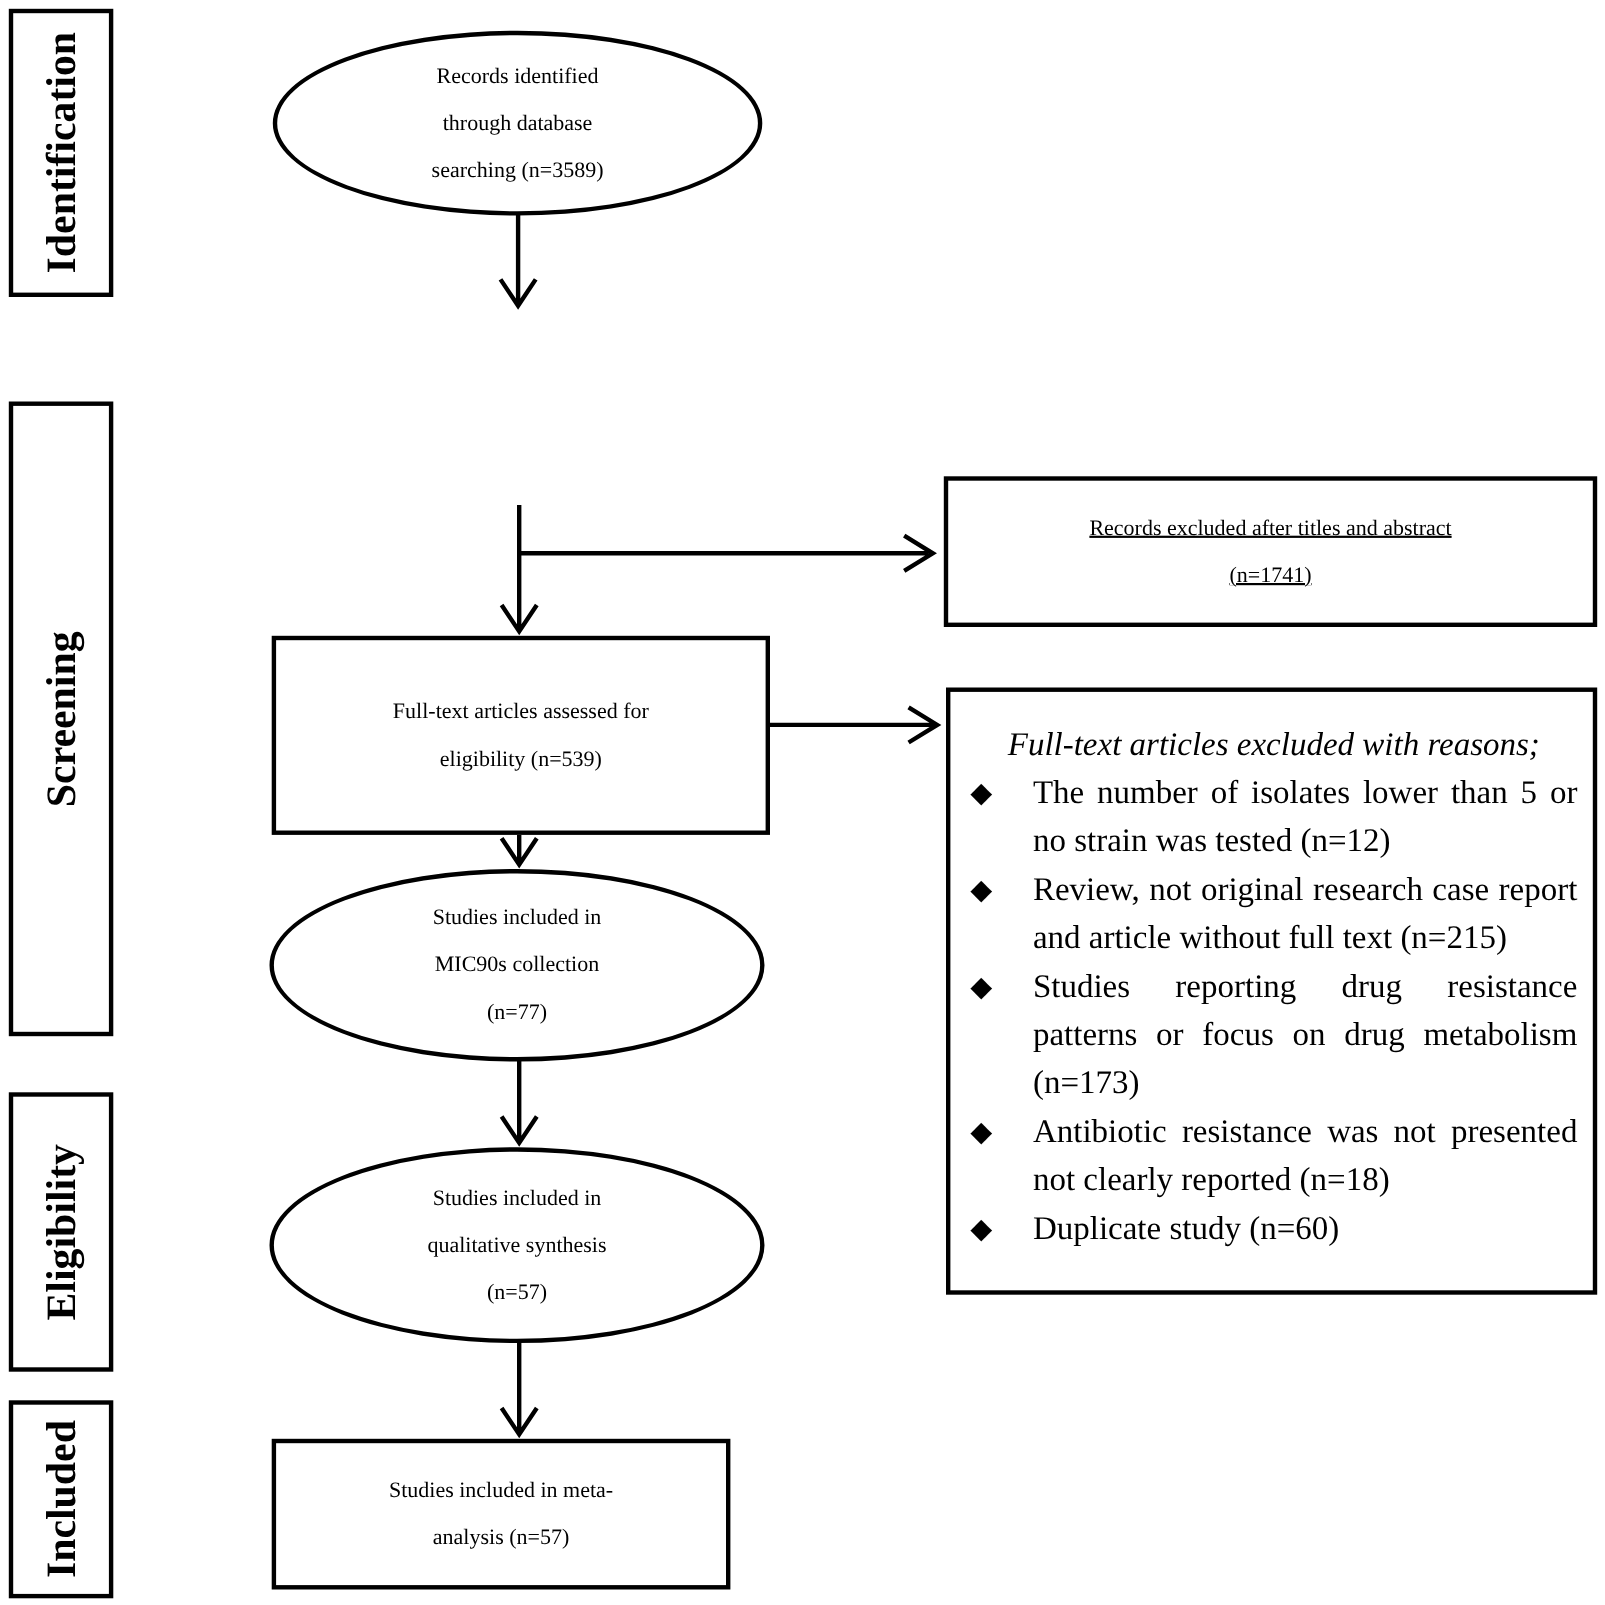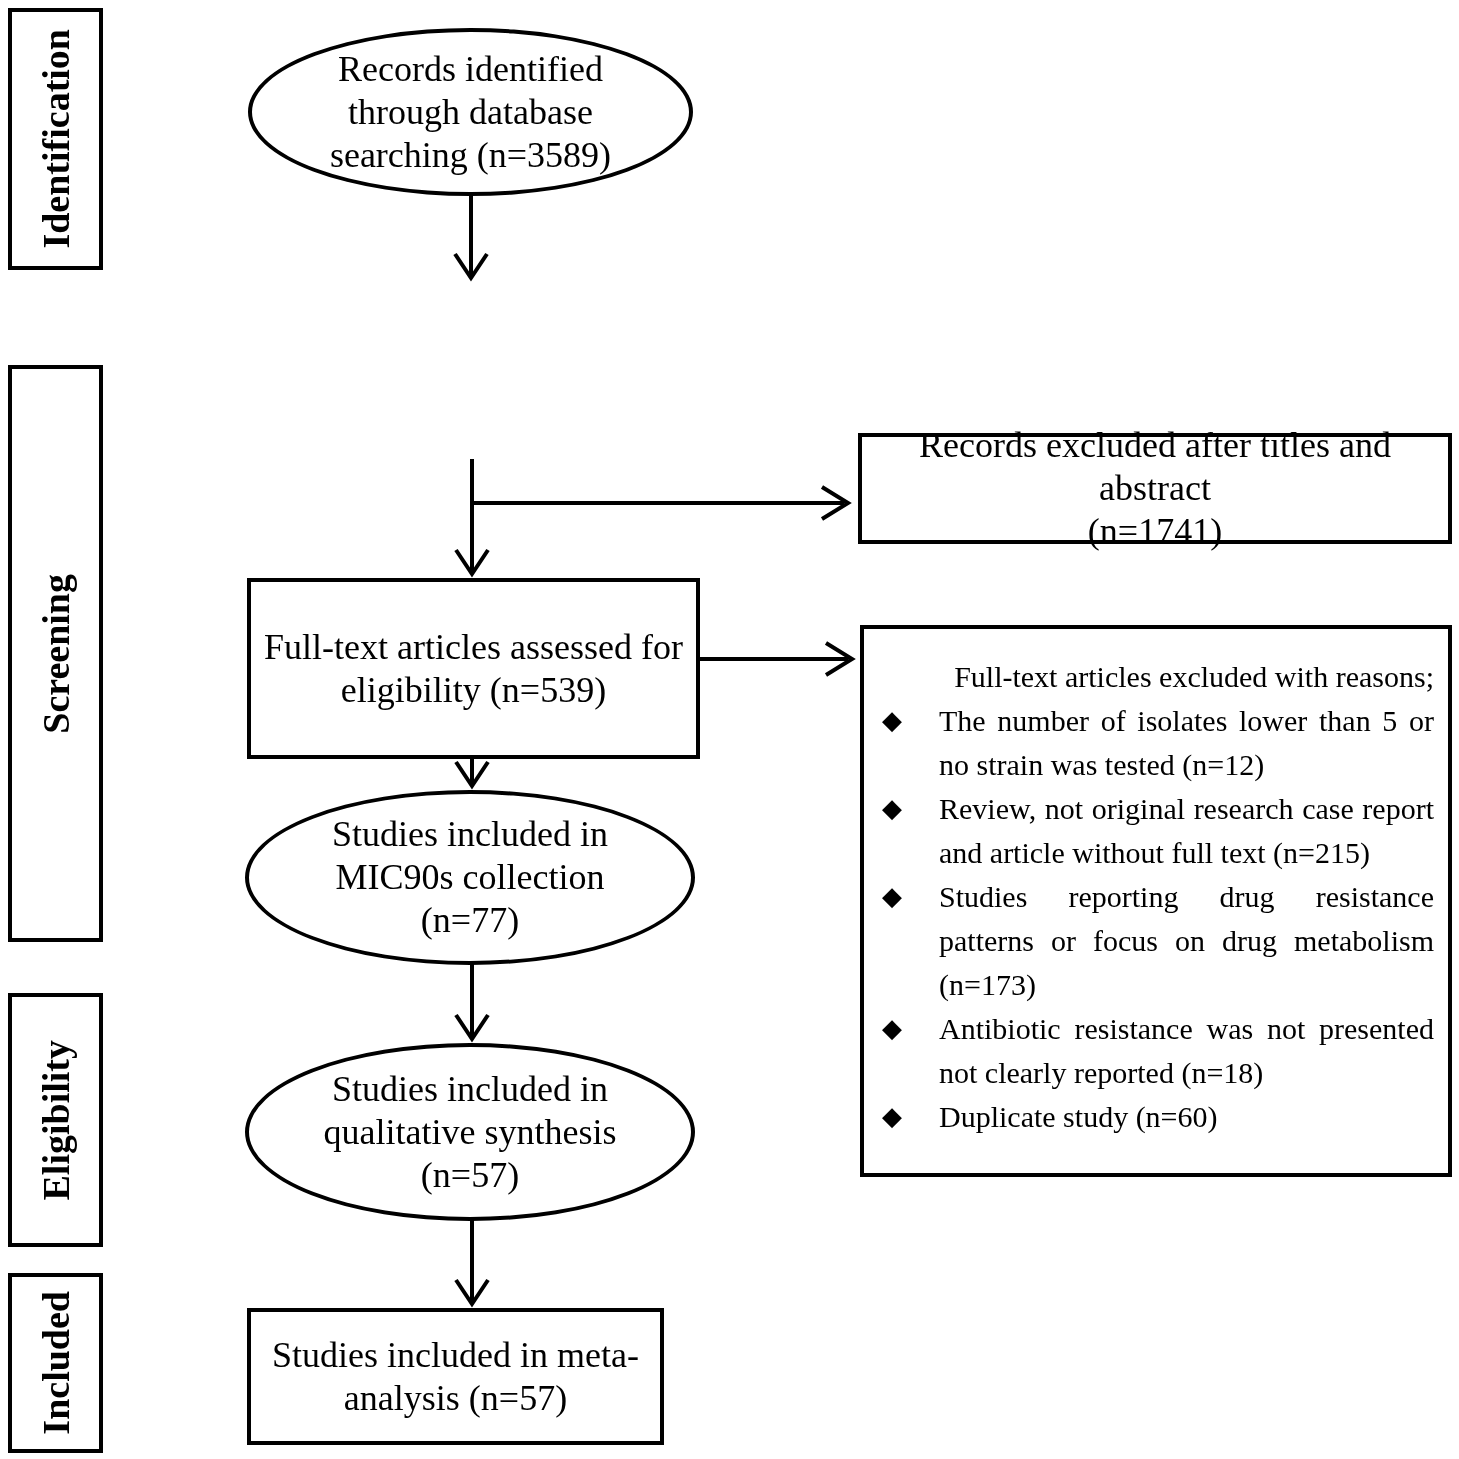--- a/index.html
+++ b/index.html
@@ -47,46 +47,46 @@
   }
   .node {
     position: absolute;
     box-sizing: border-box;
     background: #ffffff;
     border: 4px solid #000000;
     display: flex;
     align-items: center;
     justify-content: center;
     text-align: center;
-    font-size: 36px;
+    font-size: 20px;
     line-height: 43px;
     z-index: 1;
   }
   .node .node-text { white-space: pre-line; }
   .ellipse { border-radius: 50%; }
   #node-identified      { left: 248px; top: 28px;   width: 445px; height: 168px; }
   #node-duplicates      { left: 245px; top: 283px;  width: 450px; height: 178px; }
   #node-fulltext        { left: 247px; top: 578px;  width: 453px; height: 181px; }
   #node-mic90s          { left: 245px; top: 790px;  width: 450px; height: 175px; }
   #node-qualitative     { left: 245px; top: 1043px; width: 450px; height: 178px; }
   #node-meta            { left: 247px; top: 1308px; width: 417px; height: 137px; }
-  #box-titles-abstract  { left: 858px; top: 433px;  width: 594px; height: 111px; }
+  #box-titles-abstract  { left: 858px; top: 433px;  width: 594px; height: 137px; text-decoration: underline; }
   #box-reasons {
     position: absolute;
     left: 860px; top: 625px;
     width: 592px; height: 552px;
     box-sizing: border-box;
     border: 4px solid #000000;
     background: #ffffff;
     padding: 26px 14px 10px 18px;
     font-size: 30px;
     line-height: 44px;
     z-index: 1;
   }
-  #box-reasons .reasons-header { text-align: right; }
+  #box-reasons .reasons-header { text-align: center; font-style: italic; }
   .bullet-item {
     display: flex;
     align-items: flex-start;
   }
   .bullet-item .diamond {
     width: 38px;
     flex: 0 0 38px;
     font-size: 26px;
     line-height: 44px;
   }

